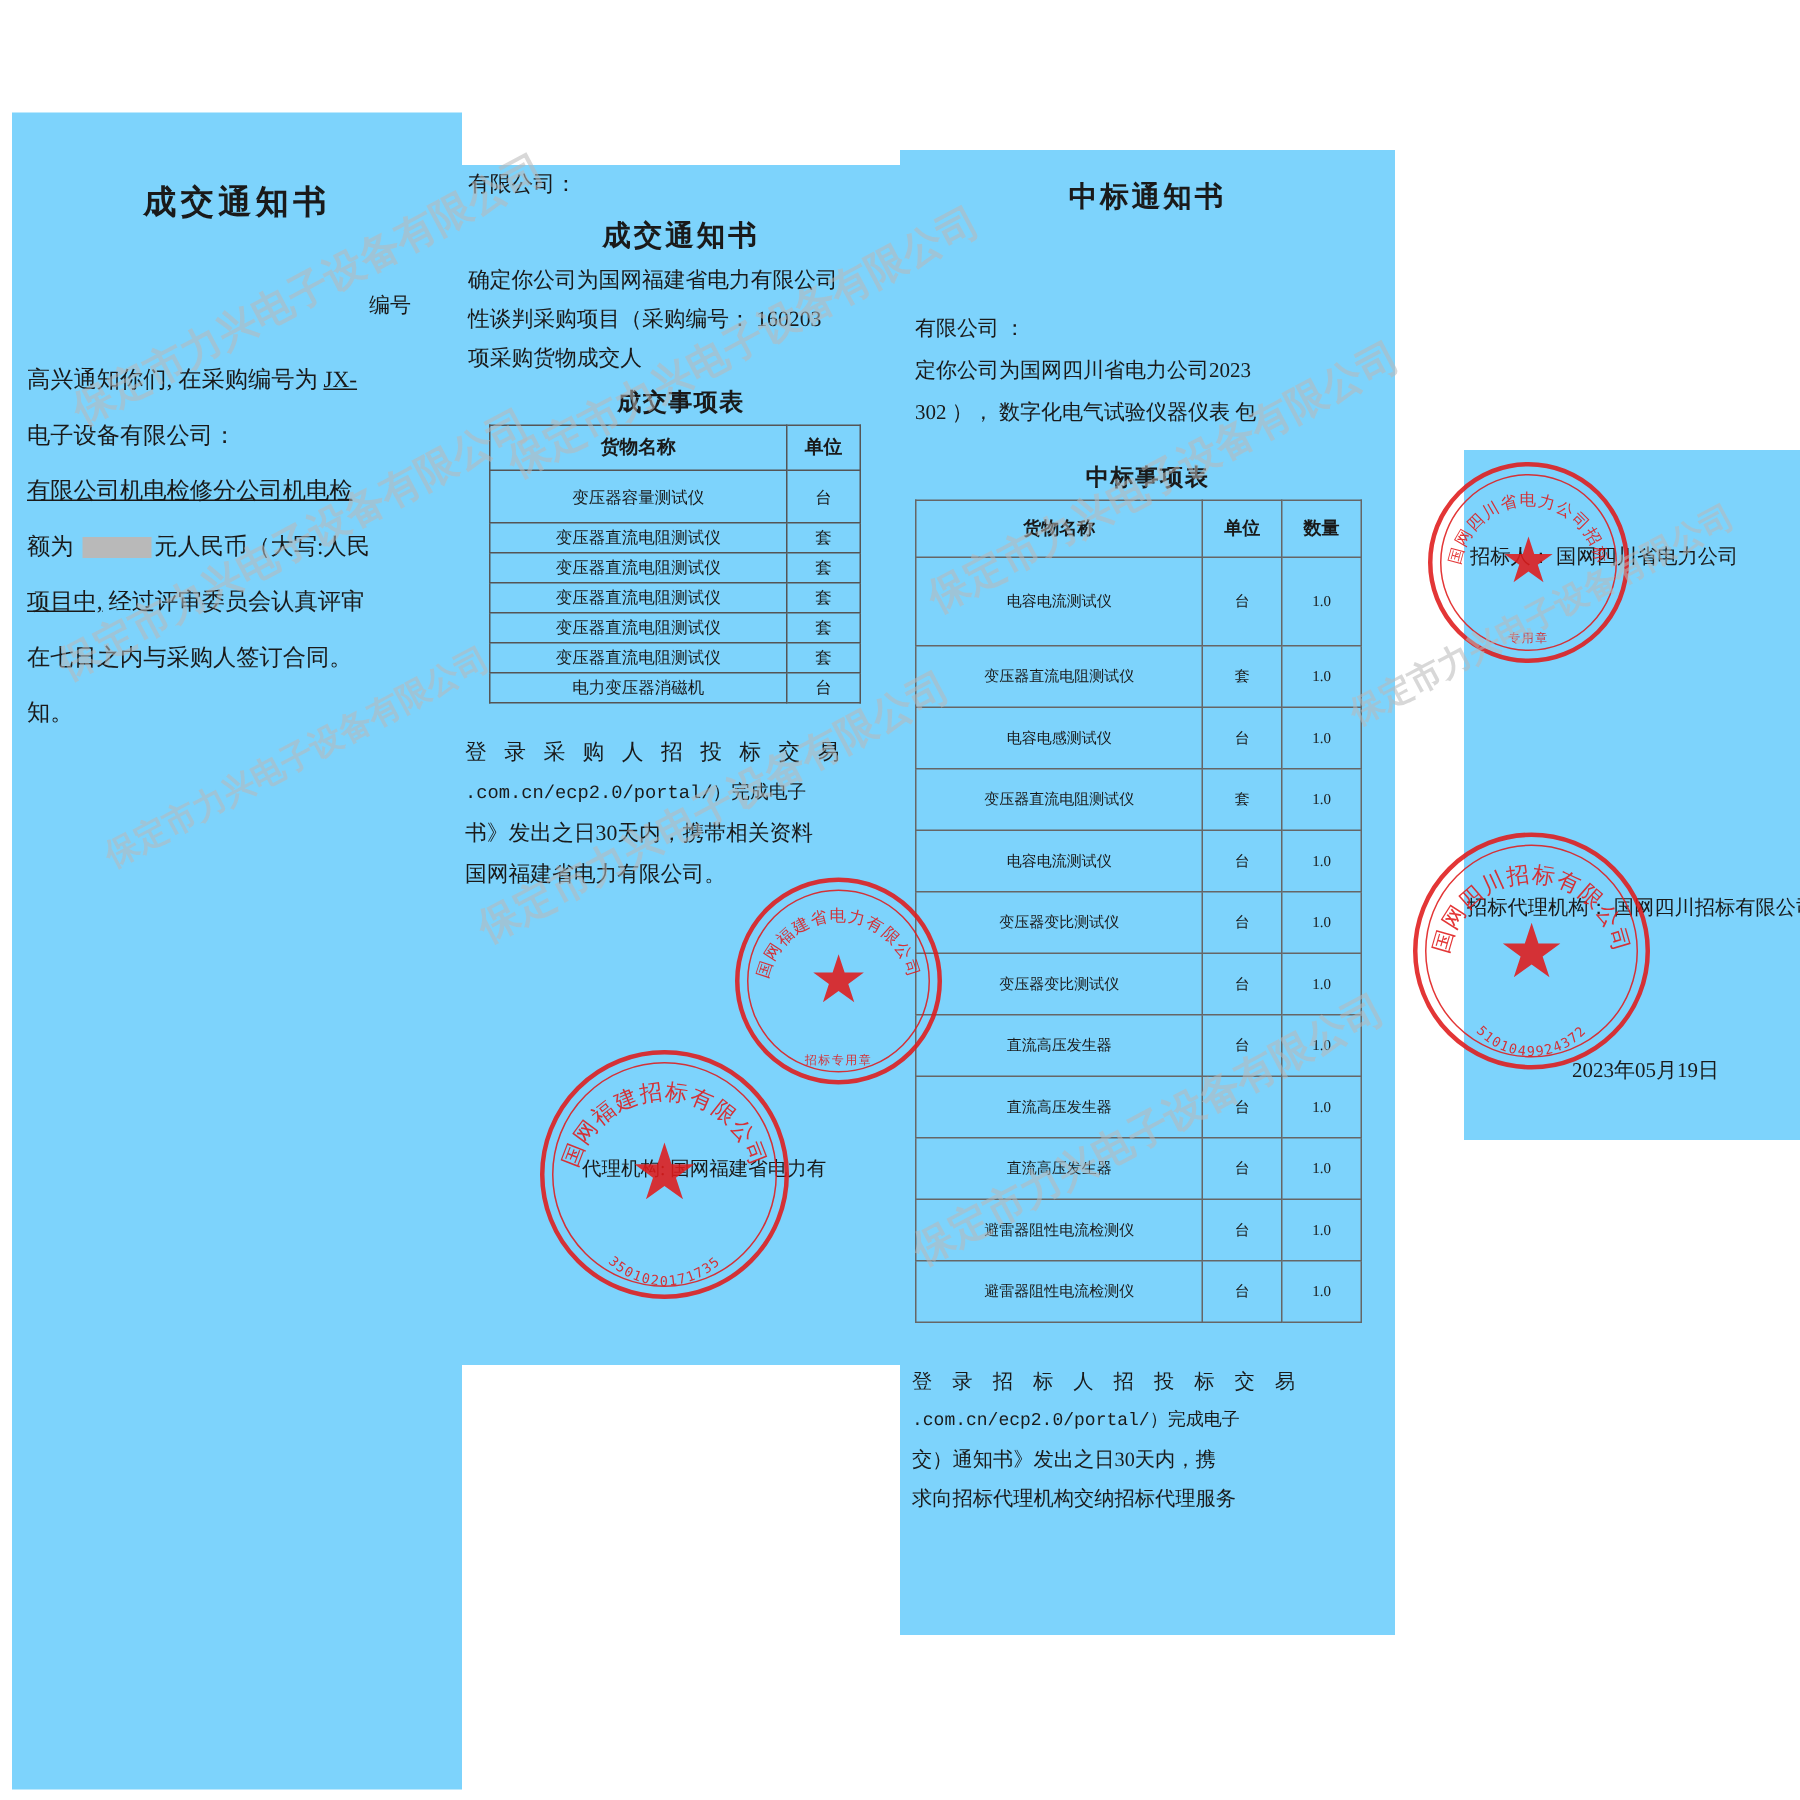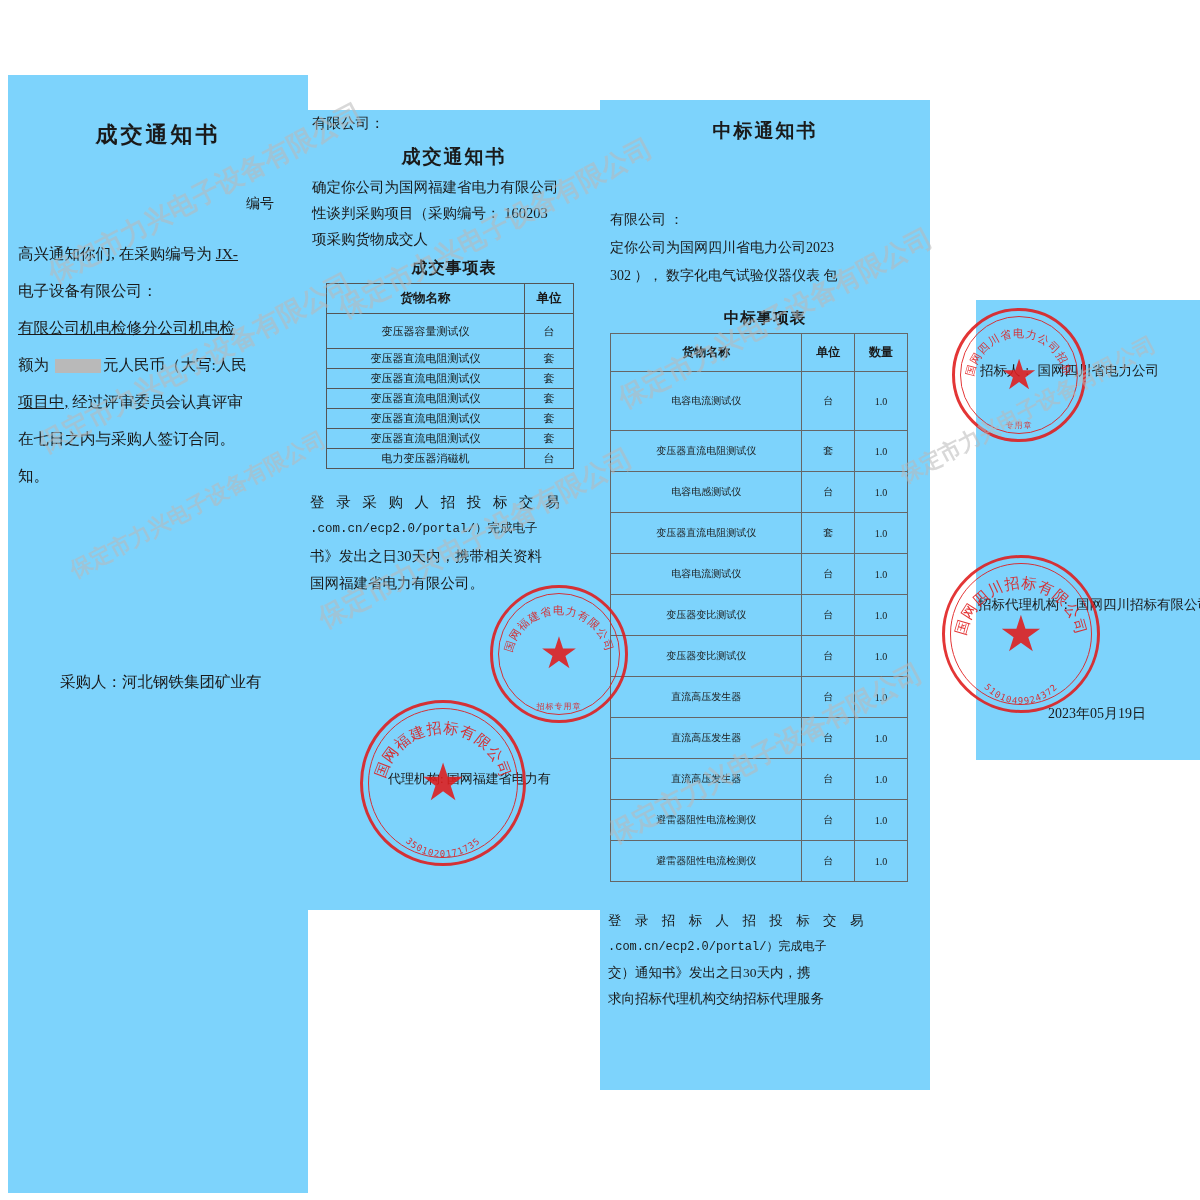--- a/index.html
+++ b/index.html
@@ -243,21 +243,20 @@
   <div class="numline">编号</div>
   <div class="body-txt">
     <div>高兴通知你们, 在采购编号为 <span class="uline">JX-</span></div>
     <div>电子设备有限公司：</div>
     <div class="uline">有限公司机电检修分公司机电检</div>
     <div>额为 <span class="redact"></span>元人民币（大写:人民</div>
     <div><span class="uline">项目中,</span> 经过评审委员会认真评审</div>
     <div>在七日之内与采购人签订合同。</div>
     <div>知。</div>
   </div>
-  <div class="footer-buyer">采购人：河北钢铁集团矿业有</div>
 </div>
 
 <div class="doc" id="doc2">
   <div class="ln">有限公司：</div>
   <div class="title">成交通知书</div>
   <div class="ln" style="margin-top:4px">确定你公司为国网福建省电力有限公司</div>
   <div class="ln">性谈判采购项目（采购编号： 160203</div>
   <div class="ln">项采购货物成交人</div>
   <div class="tbl-title">成交事项表</div>
   <table>

